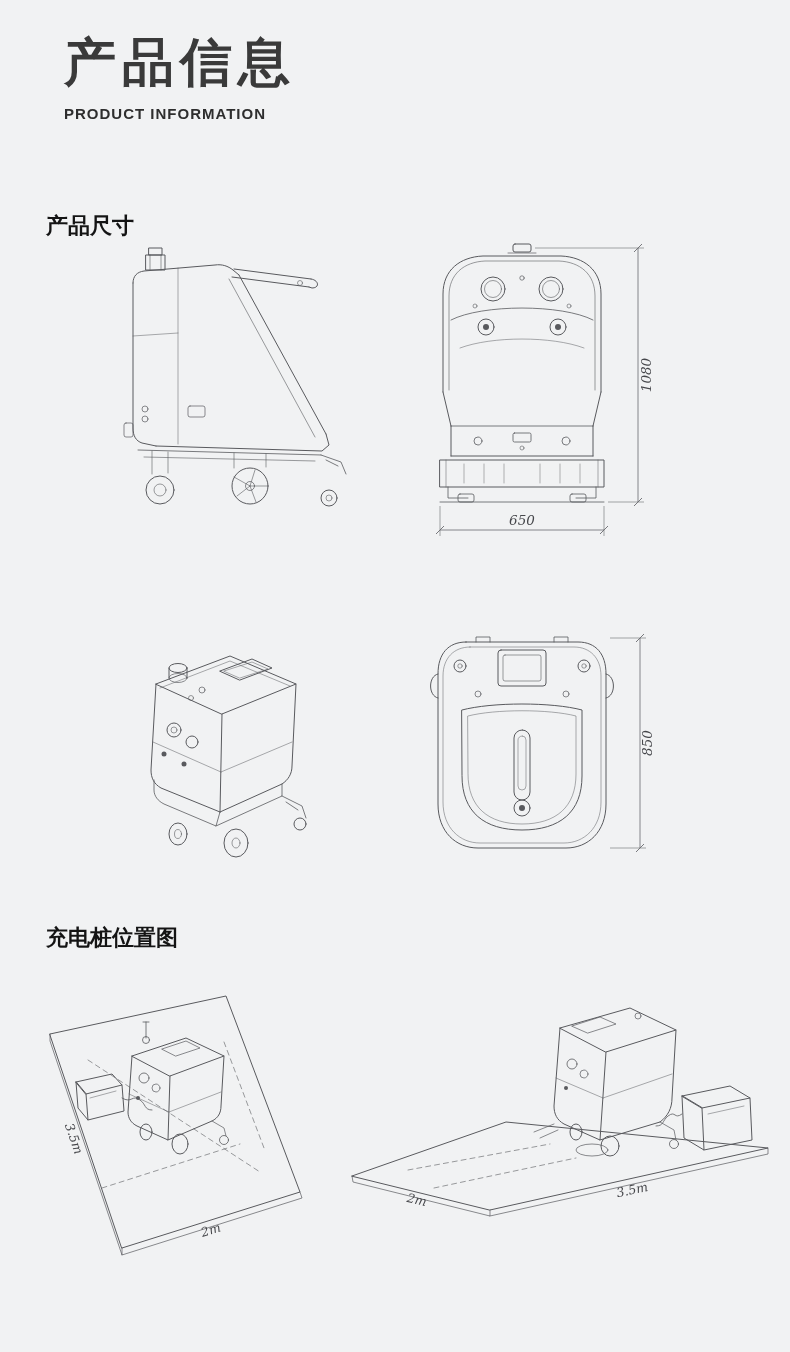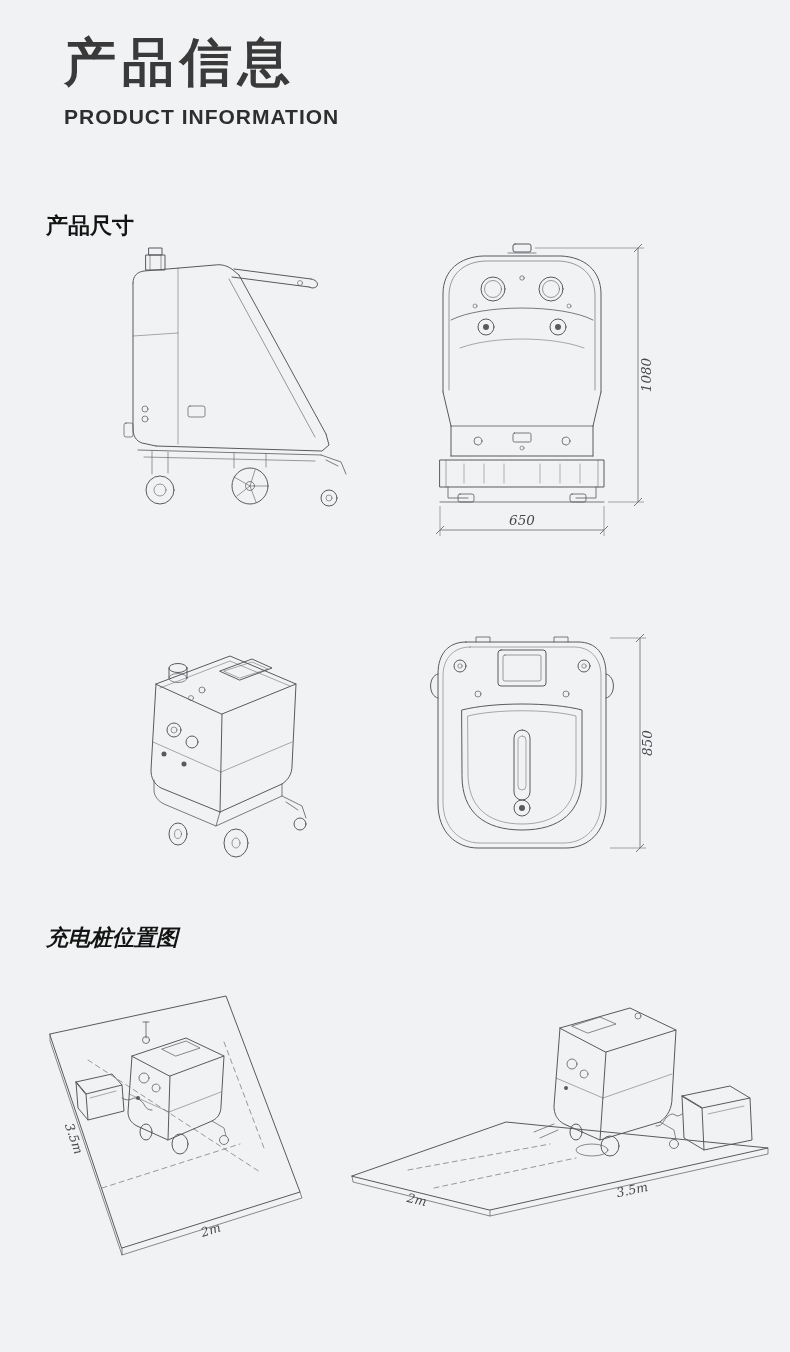--- a/index.html
+++ b/index.html
@@ -18,35 +18,35 @@
   .header { position: absolute; left: 64px; top: 34px; }
   .title {
     font-size: 52px;
     font-weight: 700;
     letter-spacing: 6px;
     color: #3a3a3a;
     line-height: 1.1;
   }
   .subtitle {
     margin-top: 14px;
-    font-size: 21px;
+    font-size: 15px;
     font-weight: 700;
     letter-spacing: 1px;
     color: #2e2e2e;
   }
   .section-heading {
     position: absolute;
     left: 31px;
     margin: 15px;
     font-size: 22px;
     font-weight: 700;
     color: #141414;
   }
   #dims-heading { top: 196px; }
-  #charge-heading { top: 908px; font-style: italic; }
+  #charge-heading { top: 908px; }
   .drawing { position: absolute; }
   .dim {
     font-family: "DejaVu Serif", serif;
     font-style: italic;
     font-size: 13.5px;
     fill: #46474b;
   }
   .dim-small {
     font-family: "DejaVu Serif", serif;
     font-style: italic;

